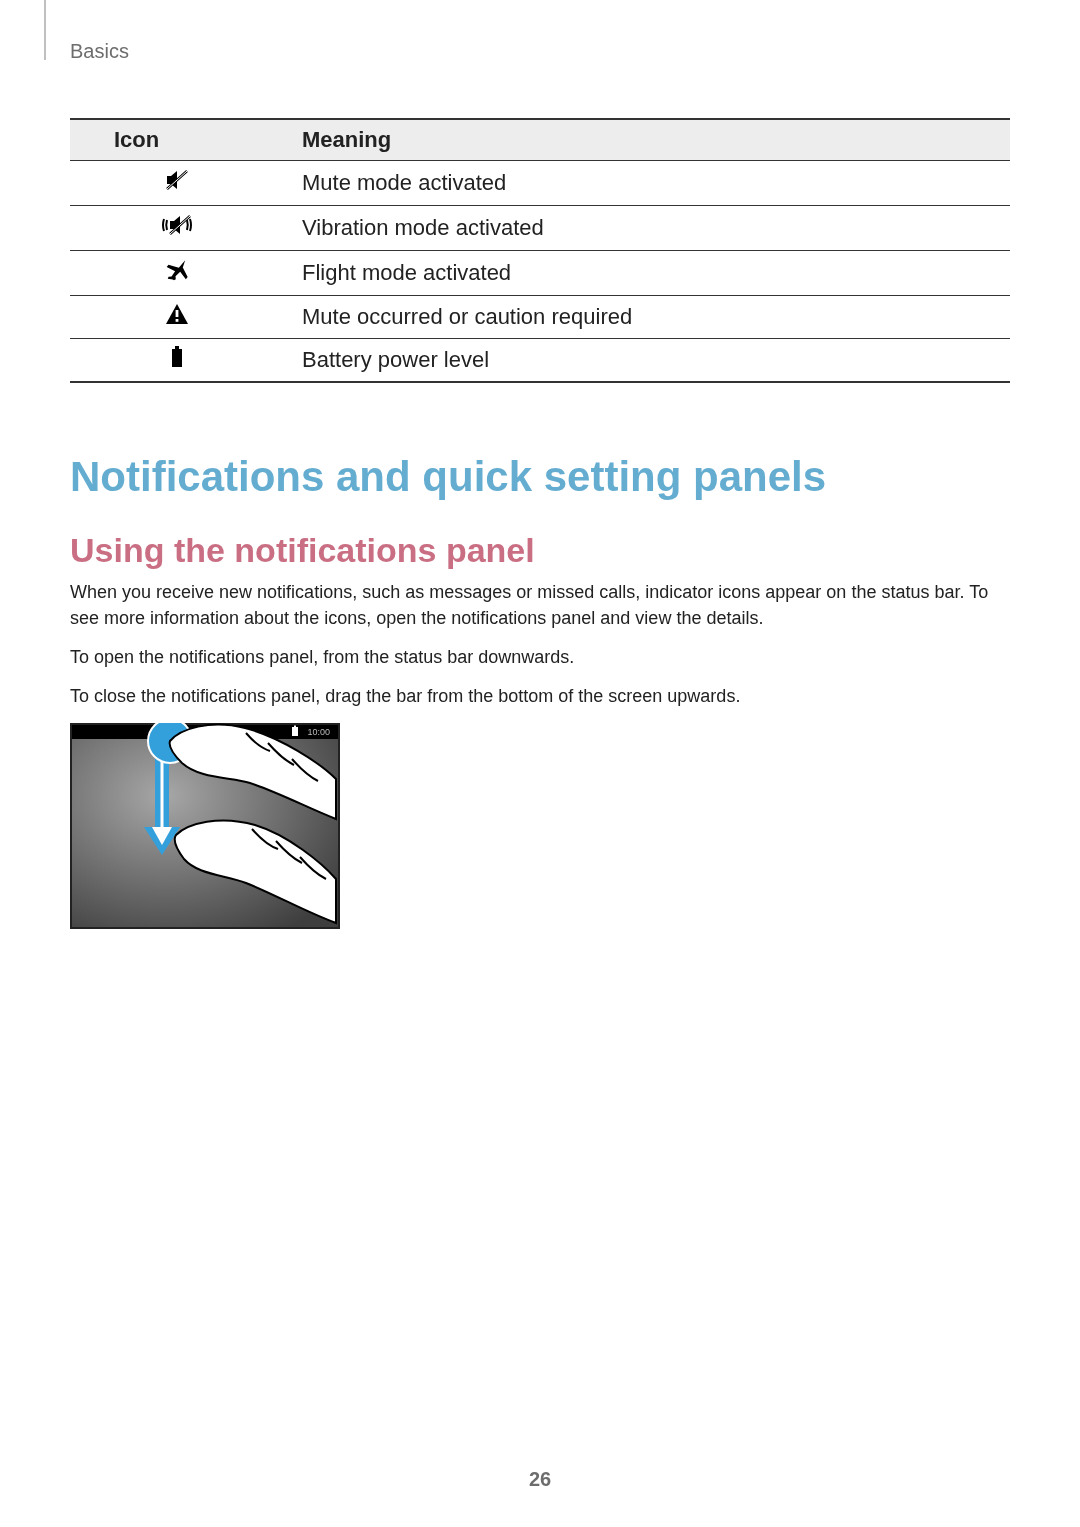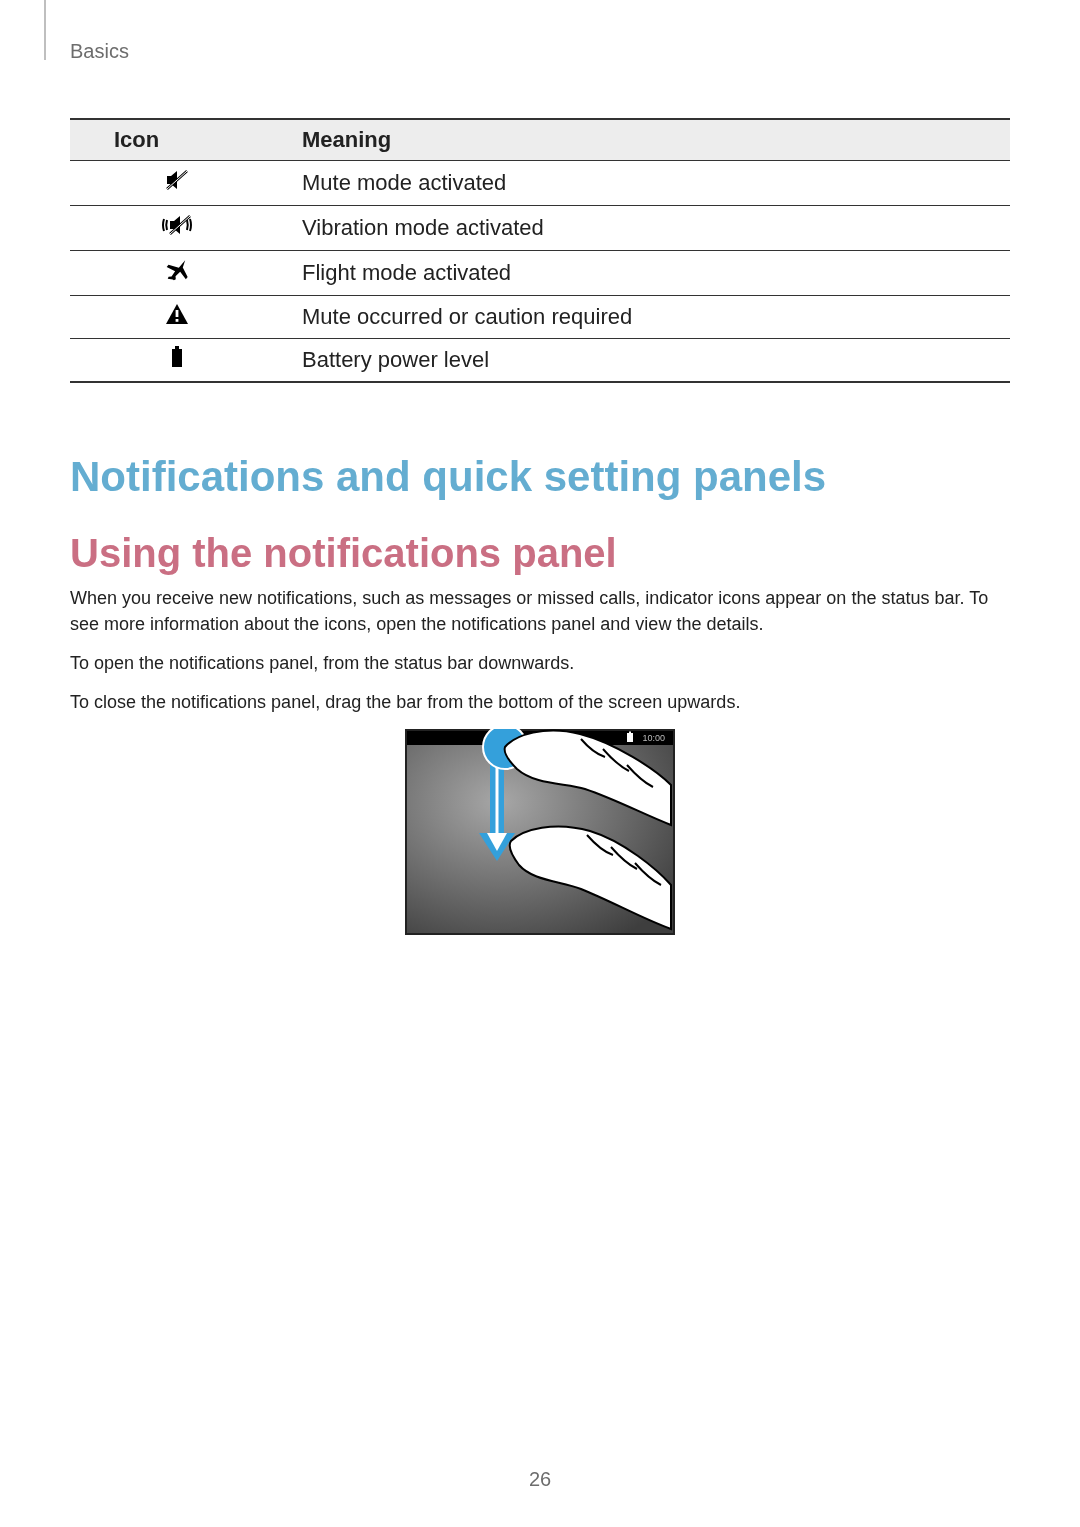--- a/index.html
+++ b/index.html
@@ -62,43 +62,44 @@
     display: inline-block;
     vertical-align: middle;
   }
   h1.section {
     font-size: 42px;
     font-weight: bold;
     color: #64add1;
     margin: 70px 0 20px 0;
   }
   h2.subsection {
-    font-size: 40px;
+    font-size: 34px;
     font-weight: bold;
     color: #ca6f83;
     margin: 30px 0 10px 0;
   }
   p.body {
     font-size: 18px;
     line-height: 1.4;
     margin: 10px 0 14px 0;
     color: #222;
   }
   .illustration-wrap {
-    text-align: center;
+    text-align: left;
     margin-top: 0;
   }
   .page-number {
     position: absolute;
     bottom: 36px;
     width: 100%;
     left: 0;
     text-align: center;
     font-size: 20px;
     color: #6d6d6d;
+    font-weight: bold;
   }
 </style>
 </head>
 <body>
 
 <div class="page">
   <div class="margin-tick"></div>
 
   <div class="breadcrumb">Basics</div>
 

